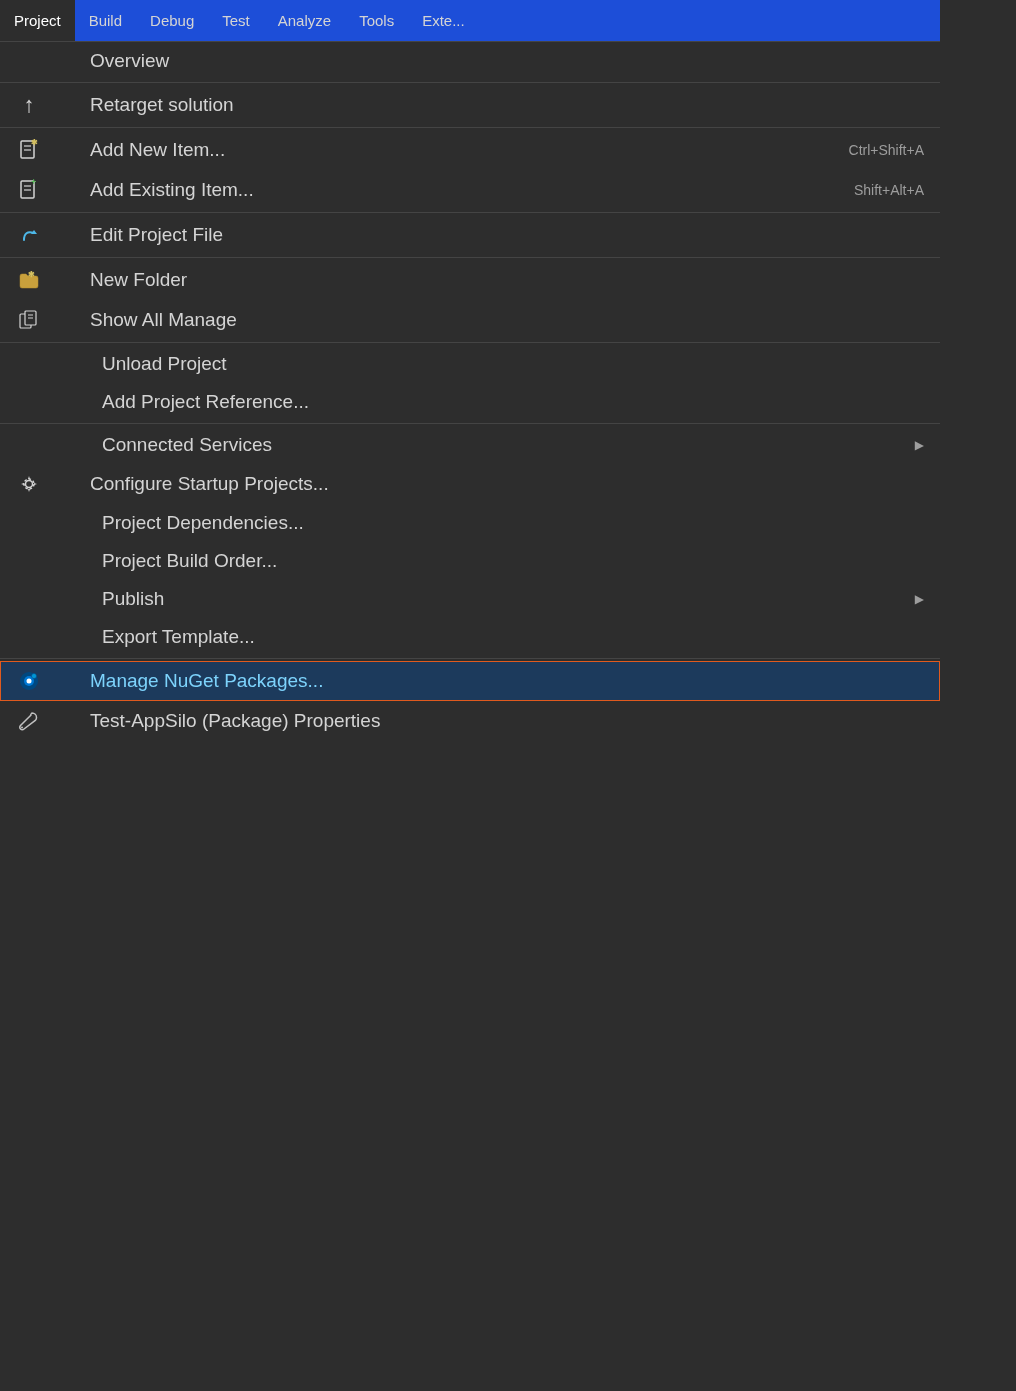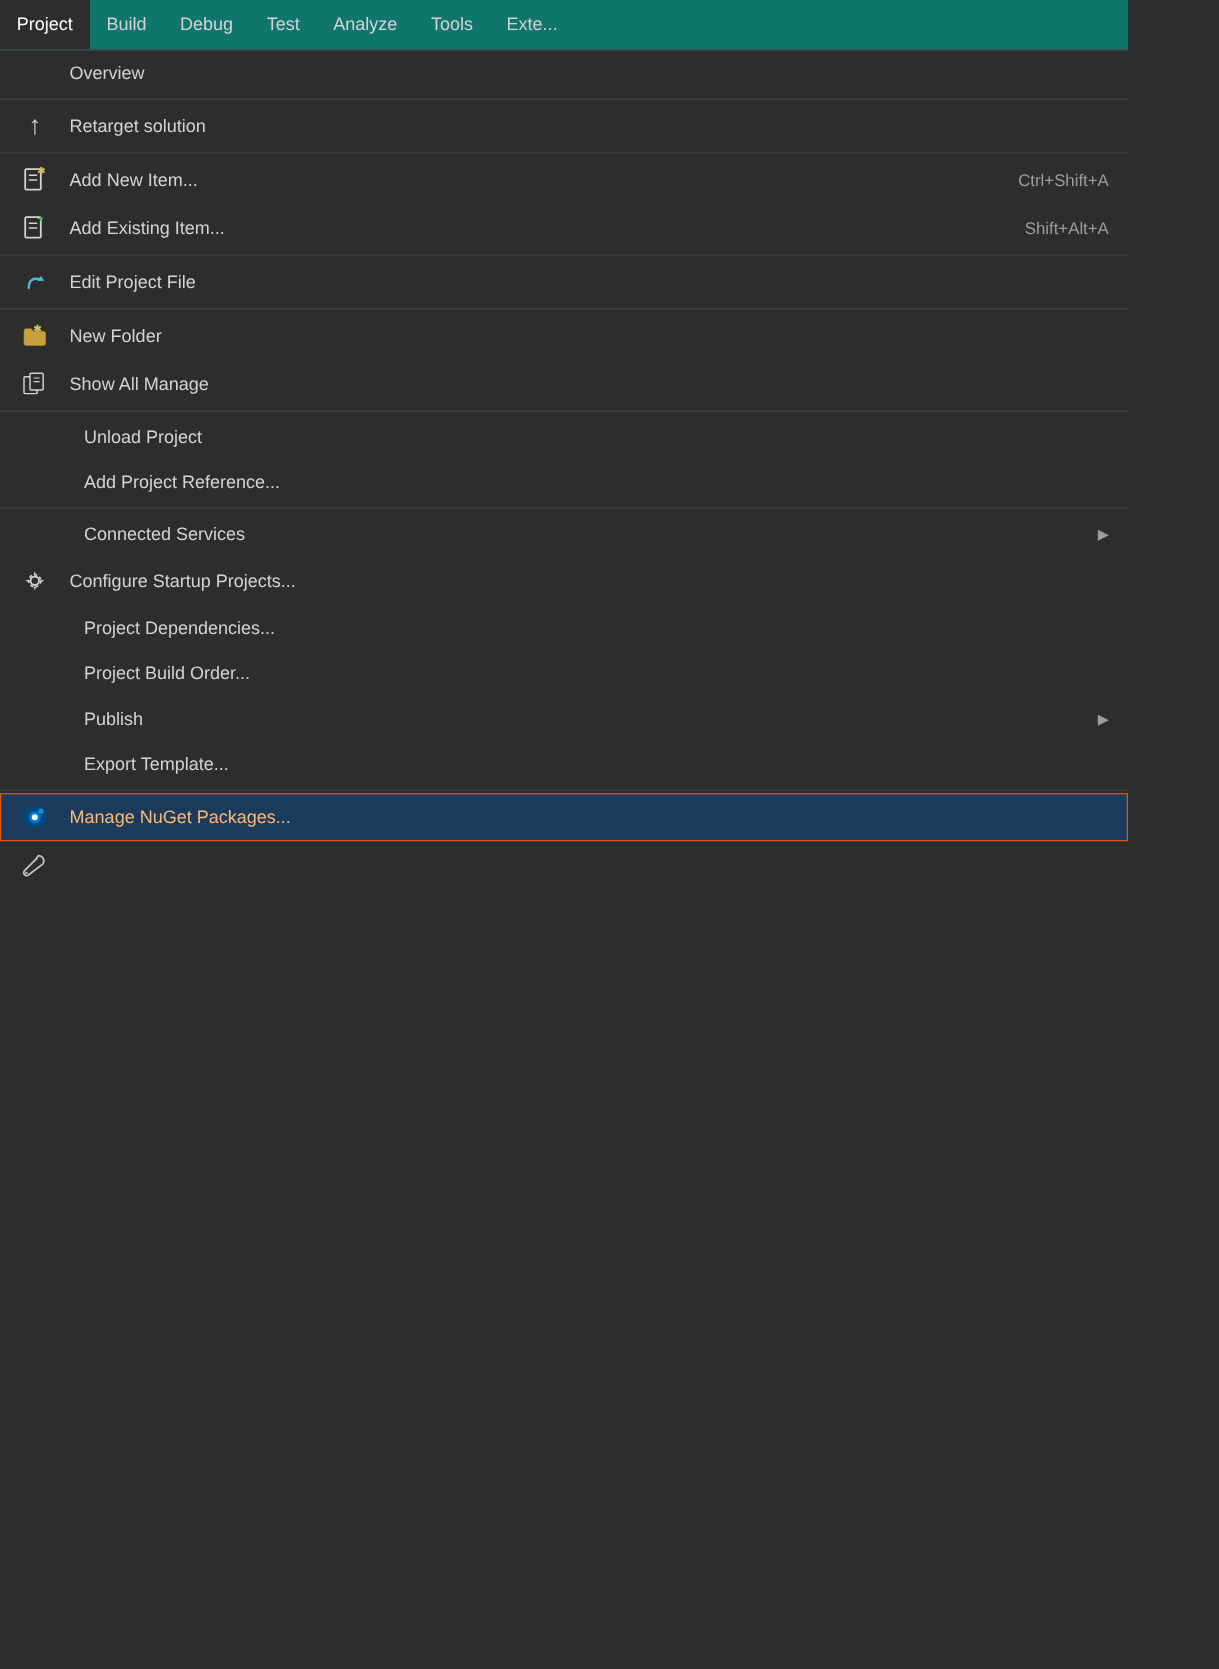--- a/index.html
+++ b/index.html
@@ -21,21 +21,21 @@
       width: 940px;
       background: #2d2d2d;
       padding-top: 0;
     }
 
     
     .top-bar {
       display: flex;
       align-items: center;
       height: 42px;
-      background: #0f766e;
+      background: #1d4ed8;
       border-bottom: 1px solid #444;
       padding: 0 0;
     }
 
     .top-bar-item {
       padding: 8px 14px;
       cursor: pointer;
       color: #d4d4d4;
       font-size: 15px;
       white-space: nowrap;
@@ -64,41 +64,42 @@
       cursor: pointer;
       color: #d4d4d4;
       min-height: 38px;
       position: relative;
     }
 
     .menu-item.highlighted {
       background: #1c3a5c;
       outline: 1px solid #e05a1e;
       outline-offset: -1px;
-      color: #fdba74;
+      color: #7dd3fc;
     }
 
     .menu-item.no-icon {
       padding-left: 70px;
     }
 
     .menu-icon {
       width: 26px;
       height: 26px;
       margin-right: 16px;
       display: flex;
       align-items: center;
       justify-content: center;
       flex-shrink: 0;
       font-size: 18px;
     }
 
     .menu-label {
       flex: 1;
-      font-size: 15px;
+      font-size: 19px;
+      margin-left: 32px;
     }
 
     .menu-shortcut {
       color: #9d9d9d;
       font-size: 14px;
       margin-left: 61px;
     }
 
     .menu-arrow {
       color: #9d9d9d;
@@ -266,15 +267,16 @@
   </div>
 
   <div class="menu-item">
     <span class="menu-icon">
       <svg class="svg-icon" viewBox="0 0 22 22" fill="none">
 
         <path d="M14 3 C16.5 3 18.5 5 18.5 7.5 C18.5 8.5 18.2 9.4 17.6 10.1 L6 19 C5 20 3.5 20 2.5 19 C1.5 18 1.5 16.5 2.5 15.5 L12.8 5.2 C12.3 4.7 14 3 14 3 Z" stroke="#c0c0c0" stroke-width="1.5" fill="none"></path>
         <circle cx="4" cy="17.5" r="1" fill="#c0c0c0"></circle>
       </svg>
     </span>
+    <span class="menu-label">Test-AppSilo (Package) Properties</span>
   </div>
 
 </div>
 
 </body></html>

